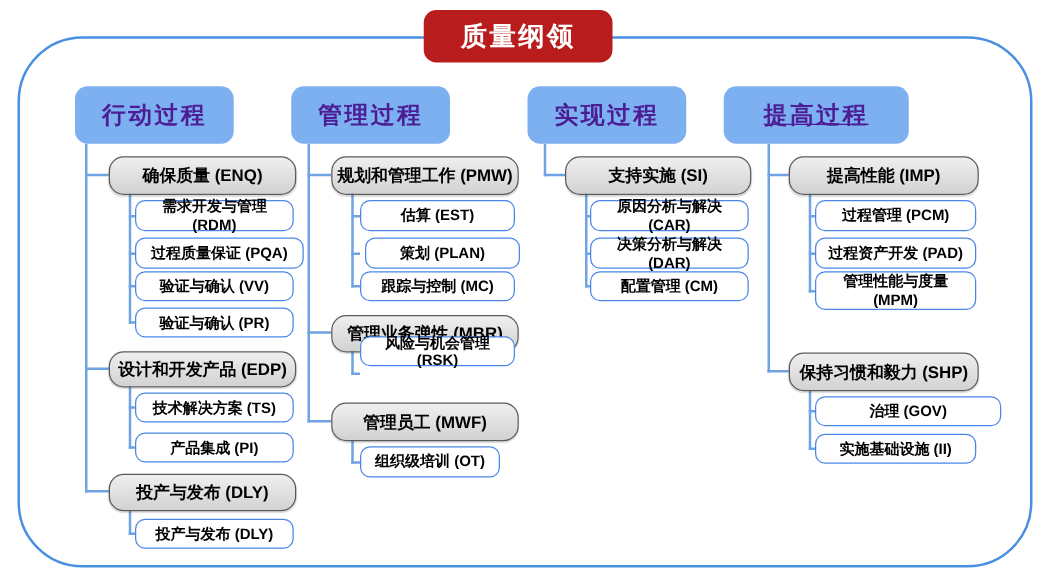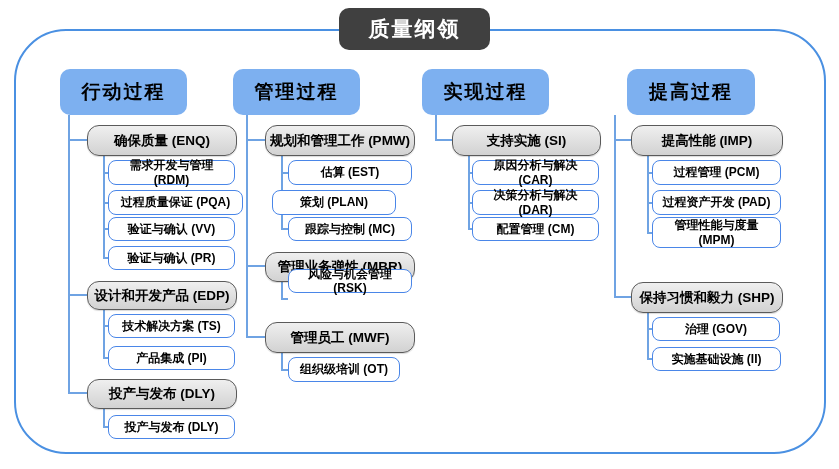--- a/index.html
+++ b/index.html
@@ -7,26 +7,26 @@
     position:relative;width:839px;height:469px;background:#ffffff;overflow:hidden;
     font-family:"Liberation Sans","DejaVu Sans",sans-serif;
   }
   .frame{
     position:absolute;left:14px;top:29px;width:808px;height:421px;
     border:2px solid #4a90e2;border-radius:52px;background:transparent;z-index:0;
   }
   .line{position:absolute;background:#6fa3e3;z-index:1;}
   .title-box{
     position:absolute;left:339px;top:8px;width:151px;height:42px;border-radius:10px;
-    background:#404040;color:#ffffff;font-weight:bold;font-size:21px;
+    background:#b91c1c;color:#ffffff;font-weight:bold;font-size:21px;
     display:flex;align-items:center;justify-content:center;z-index:3;
     letter-spacing:2px;
   }
   .header-box{
-    position:absolute;border-radius:10px;background:#7db0f0;color:#000000;
+    position:absolute;border-radius:10px;background:#7db0f0;color:#4c1d95;
     font-weight:bold;font-size:19px;display:flex;align-items:center;justify-content:center;
     z-index:2;letter-spacing:2px;
   }
   .group-box{
     position:absolute;border-radius:12px;
     background:linear-gradient(#efefef,#d2d2d2);
     border:1.5px solid #5a5a5a;color:#000000;font-weight:bold;font-size:13.5px;
     display:flex;align-items:center;justify-content:center;z-index:2;
     box-shadow:0 1px 1px rgba(0,0,0,0.15);white-space:nowrap;
   }
@@ -70,21 +70,21 @@
       <div class="line" style="left: 103px; top: 426px; width: 5px; height: 2px;"></div>
       <div class="leaf-box" style="left: 108px; top: 415px; width: 127px; height: 24px;">投产与发布 (DLY)</div>
       <div class="header-box" style="left: 233px; top: 69px; width: 127px; height: 46px;">管理过程</div>
       <div class="line" style="left: 246px; top: 115px; width: 2px; height: 222.5px;"></div>
       <div class="line" style="left: 246px; top: 138.5px; width: 19px; height: 2px;"></div>
       <div class="group-box" style="left: 265px; top: 125px; width: 148px; height: 29px;">规划和管理工作 (PMW)</div>
       <div class="line" style="left: 281px; top: 154px; width: 2px; height: 76px;"></div>
       <div class="line" style="left: 281px; top: 171.5px; width: 7px; height: 2px;"></div>
       <div class="leaf-box" style="left: 288px; top: 160px; width: 124px; height: 25px;">估算 (EST)</div>
       <div class="line" style="left: 281px; top: 201.5px; width: 7px; height: 2px;"></div>
-      <div class="leaf-box" style="left: 272px; top: 190px; width: 124px; height: 25px;">策划 (PLAN)</div>
+      <div class="leaf-box" style="left: 292px; top: 190px; width: 124px; height: 25px;">策划 (PLAN)</div>
       <div class="line" style="left: 281px; top: 228px; width: 7px; height: 2px;"></div>
       <div class="leaf-box" style="left: 288px; top: 217px; width: 124px; height: 24px;">跟踪与控制 (MC)</div>
       <div class="line" style="left: 246px; top: 265px; width: 19px; height: 2px;"></div>
       <div class="group-box" style="left: 265px; top: 252px; width: 148px; height: 28px;">管理业务弹性 (MBR)</div>
       <div class="line" style="left: 281px; top: 280px; width: 2px; height: 20px;"></div>
       <div class="line" style="left: 281px; top: 298px; width: 7px; height: 2px;"></div>
       <div class="leaf-box" style="left: 288px; top: 269px; width: 124px; height: 24px;">风险与机会管理 (RSK)</div>
       <div class="line" style="left: 246px; top: 335.5px; width: 19px; height: 2px;"></div>
       <div class="group-box" style="left: 265px; top: 322px; width: 148px; height: 29px;">管理员工 (MWF)</div>
       <div class="line" style="left: 281px; top: 351px; width: 2px; height: 19.5px;"></div>
@@ -94,32 +94,32 @@
       <div class="line" style="left: 435px; top: 115px; width: 2px; height: 25.5px;"></div>
       <div class="line" style="left: 435px; top: 138.5px; width: 17px; height: 2px;"></div>
       <div class="group-box" style="left: 452px; top: 125px; width: 147px; height: 29px;">支持实施 (SI)</div>
       <div class="line" style="left: 468px; top: 154px; width: 2px; height: 76px;"></div>
       <div class="line" style="left: 468px; top: 171.5px; width: 4px; height: 2px;"></div>
       <div class="leaf-box" style="left: 472px; top: 160px; width: 127px; height: 25px;">原因分析与解决 (CAR)</div>
       <div class="line" style="left: 468px; top: 201.5px; width: 4px; height: 2px;"></div>
       <div class="leaf-box" style="left: 472px; top: 190px; width: 127px; height: 25px;">决策分析与解决 (DAR)</div>
       <div class="line" style="left: 468px; top: 228px; width: 4px; height: 2px;"></div>
       <div class="leaf-box" style="left: 472px; top: 217px; width: 127px; height: 24px;">配置管理 (CM)</div>
-      <div class="header-box" style="left: 627px; top: 69px; width: 128px; height: 46px;">提高过程</div>
+      <div class="header-box" style="left: 579px; top: 69px; width: 148px; height: 46px; text-decoration: underline;">提高过程</div>
       <div class="line" style="left: 614px; top: 115px; width: 2px; height: 182.5px;"></div>
       <div class="line" style="left: 614px; top: 138.5px; width: 17px; height: 2px;"></div>
       <div class="group-box" style="left: 631px; top: 125px; width: 150px; height: 29px;">提高性能 (IMP)</div>
       <div class="line" style="left: 647px; top: 154px; width: 2px; height: 79.5px;"></div>
       <div class="line" style="left: 647px; top: 171.5px; width: 5px; height: 2px;"></div>
       <div class="leaf-box" style="left: 652px; top: 160px; width: 129px; height: 25px;">过程管理 (PCM)</div>
       <div class="line" style="left: 647px; top: 201.5px; width: 5px; height: 2px;"></div>
       <div class="leaf-box" style="left: 652px; top: 190px; width: 129px; height: 25px;">过程资产开发 (PAD)</div>
       <div class="line" style="left: 647px; top: 231.5px; width: 5px; height: 2px;"></div>
       <div class="leaf-box" style="left: 652px; top: 217px; width: 129px; height: 31px;">管理性能与度量 (MPM)</div>
       <div class="line" style="left: 614px; top: 295.5px; width: 17px; height: 2px;"></div>
       <div class="group-box" style="left: 631px; top: 282px; width: 150px; height: 29px;">保持习惯和毅力 (SHP)</div>
       <div class="line" style="left: 647px; top: 311px; width: 2px; height: 49px;"></div>
       <div class="line" style="left: 647px; top: 328px; width: 5px; height: 2px;"></div>
-      <div class="leaf-box" style="left: 652px; top: 317px; width: 128px; height: 24px;">治理 (GOV)</div>
+      <div class="leaf-box" style="left: 652px; top: 317px; width: 149px; height: 24px;">治理 (GOV)</div>
       <div class="line" style="left: 647px; top: 358px; width: 5px; height: 2px;"></div>
       <div class="leaf-box" style="left: 652px; top: 347px; width: 129px; height: 24px;">实施基础设施 (II)</div>
     </div>
 </div>
 
 </body></html>

